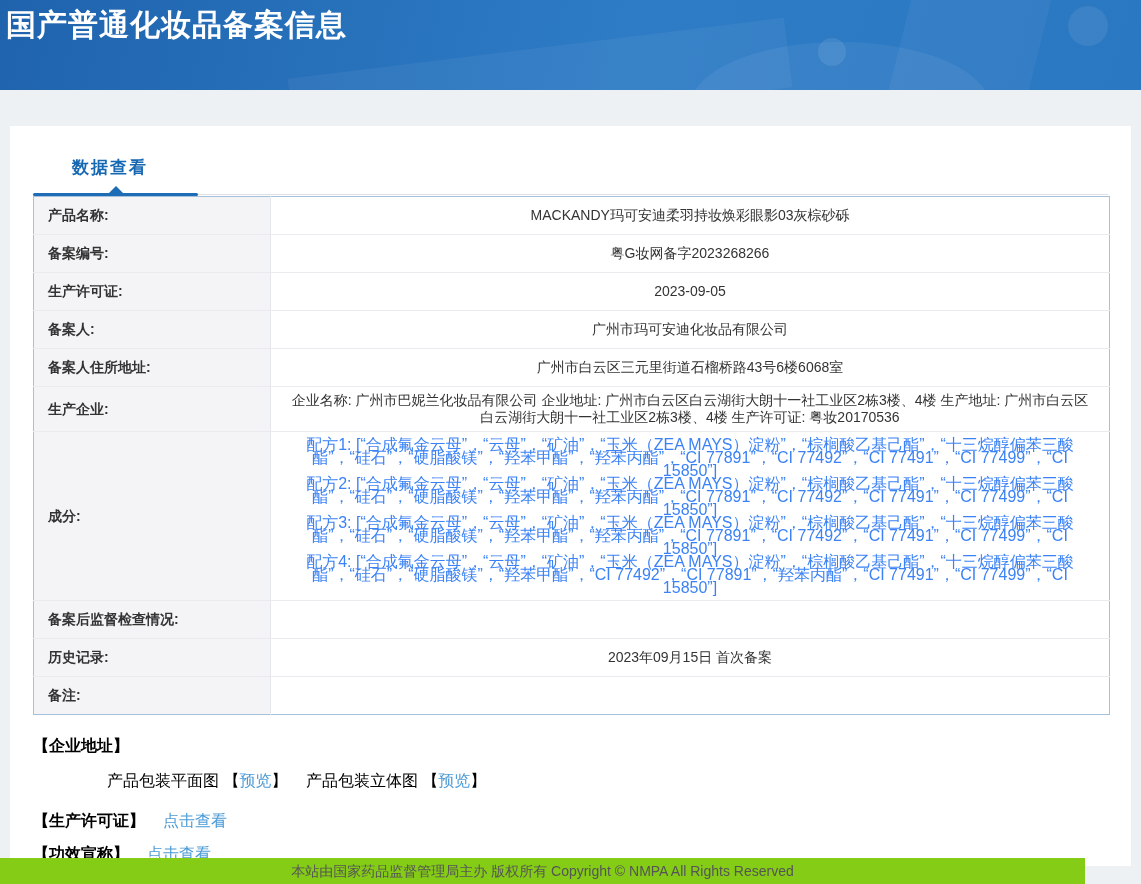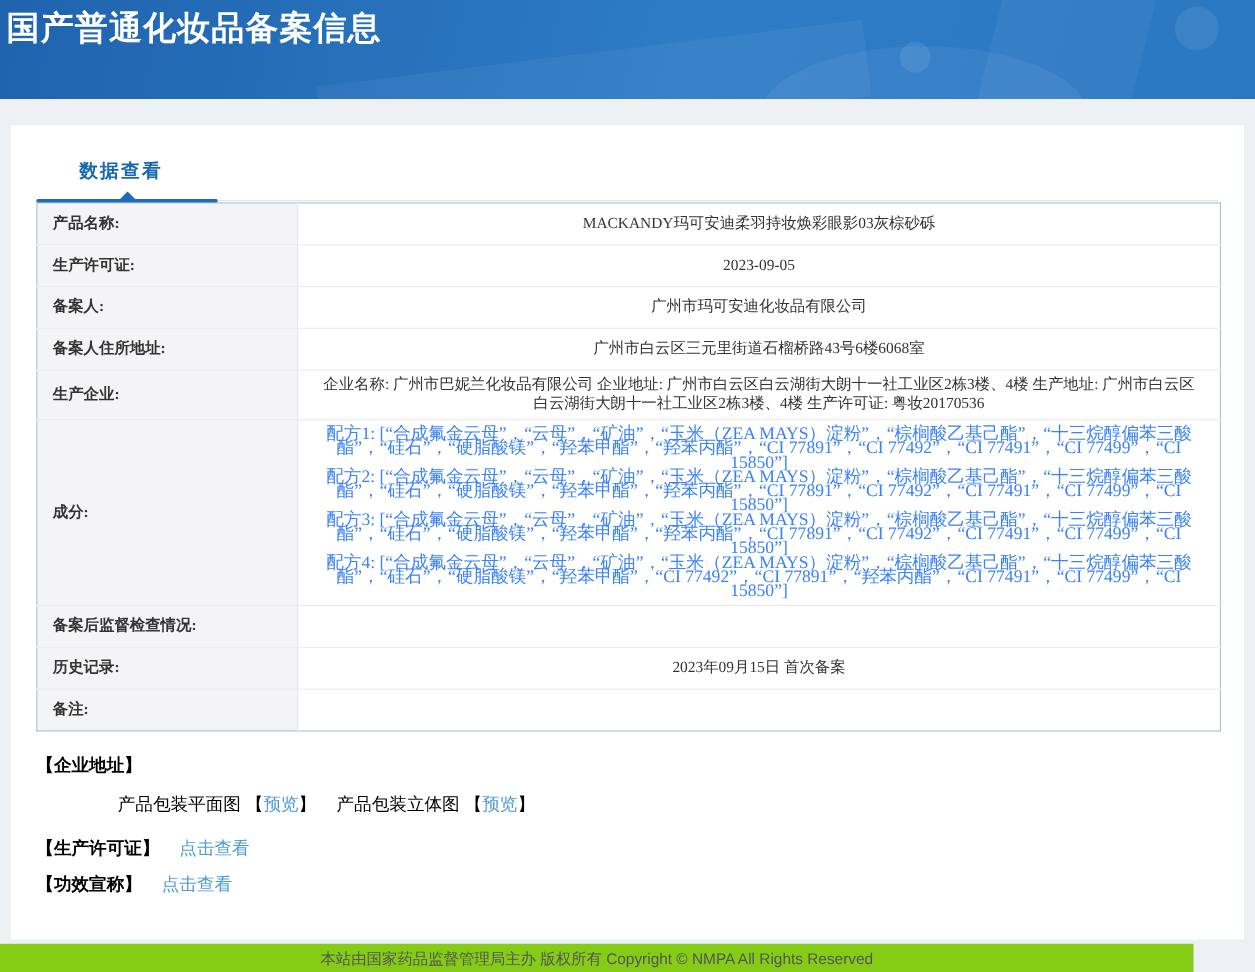--- a/index.html
+++ b/index.html
@@ -27,21 +27,21 @@
   .deco-circle1 { left:1068px; top:6px; width:40px; height:40px; border-radius:50%;
     background:rgba(255,255,255,0.08); }
   .deco-circle2 { left:818px; top:38px; width:28px; height:28px; border-radius:50%;
     background:rgba(255,255,255,0.09); }
   .deco-band { left:290px; top:48px; width:500px; height:70px;
     background:rgba(255,255,255,0.05); transform:rotate(-7deg); }
   .deco-poly { left:900px; top:-20px; width:140px; height:130px;
     background:rgba(255,255,255,0.05); transform:skewX(-14deg); }
   
   .card {
-    position:relative; margin:24px 10px 0; height:740px;
+    position:relative; margin:36px 10px 0; height:740px;
     background:#fff;
   }
   .tab-label {
     display:inline-block; margin:30px 0 0 62px;
     color:#1668b3; font-size:17px; font-weight:bold; letter-spacing:2px;
     cursor:pointer;
   }
   .tab-underline { position:relative; height:3px; margin:14px 23px 0; }
   .tab-underline .blue-seg { position:absolute; left:0; top:0; width:165px; height:3px;
     background:#1e6cb5; border-radius:2px; }
@@ -54,21 +54,21 @@
     margin:20px 23px 7px; font-size:16px; font-weight:bold; color:#000;
   }
   
   table.info {
     border-collapse:collapse; table-layout:fixed;
     margin:0 23px; width:1077px;
     border:1px solid #a7c1da;
   }
   table.info td {
     border-bottom:1px solid #e9ebee;
-    font-size:14px; line-height:17px; vertical-align:middle;font-family:Liberation Serif, serif;
+    font-size:14px; line-height:17px; vertical-align:middle;
   }
   table.info tr:last-child td { border-bottom:none; }
   td.lbl {
     width:237px; background:#f4f4f6; font-weight:bold; color:#333;
     padding:10px 10px 10px 14px; border-right:1px solid #e4e7eb;
   }
   td.val { padding:10px 16px; color:#333;text-align:center; }
   tr.compact td.val, tr.compact td.lbl { padding-top:5px; padding-bottom:5px; }
   tr.ingredients td.val { padding-top:6px; padding-bottom:6px; }
   .formula-line { font-size:16px; line-height:13px; color:#3b82f6; }
@@ -108,20 +108,24 @@
     <div class="tri"></div>
     <div class="gray-seg"></div>
   </div>
 
 
   <table class="info">
     <tbody>
         <tr>
       <td class="lbl">产品名称:</td>
       <td class="val">MACKANDY玛可安迪柔羽持妆焕彩眼影03灰棕砂砾</td>
+    </tr>
+    <tr>
+      <td class="lbl">备案编号:</td>
+      <td class="val">粤G妆网备字2023268266</td>
     </tr>
     <tr>
       <td class="lbl">生产许可证:</td>
       <td class="val">2023-09-05</td>
     </tr>
     <tr>
       <td class="lbl">备案人:</td>
       <td class="val">广州市玛可安迪化妆品有限公司</td>
     </tr>
     <tr>

